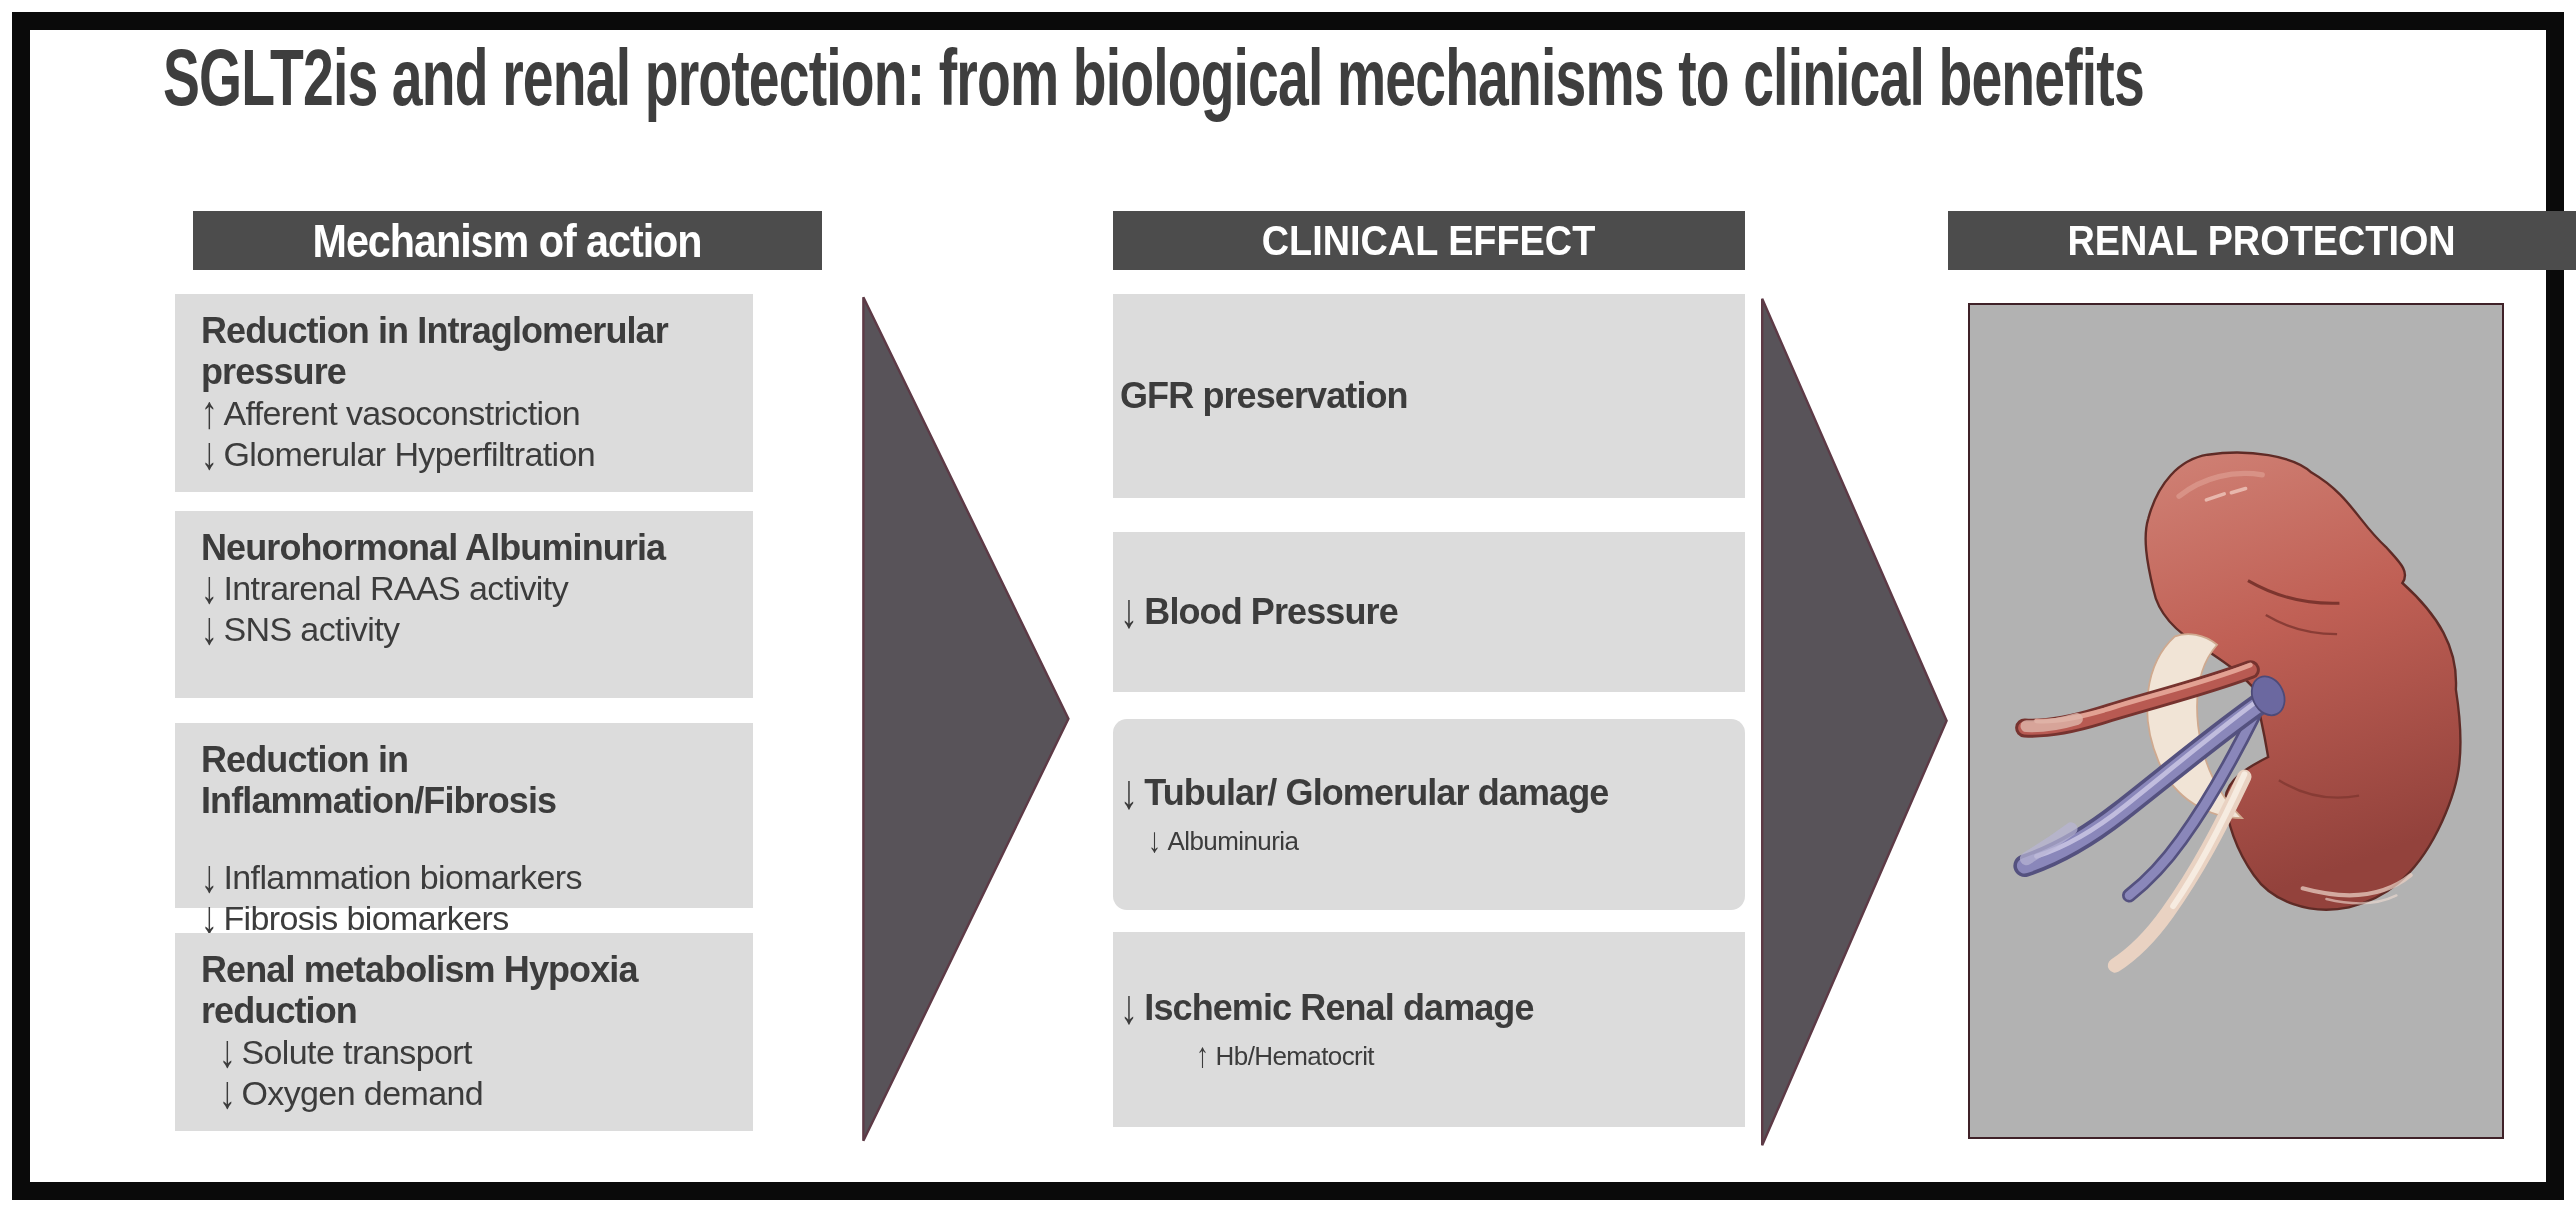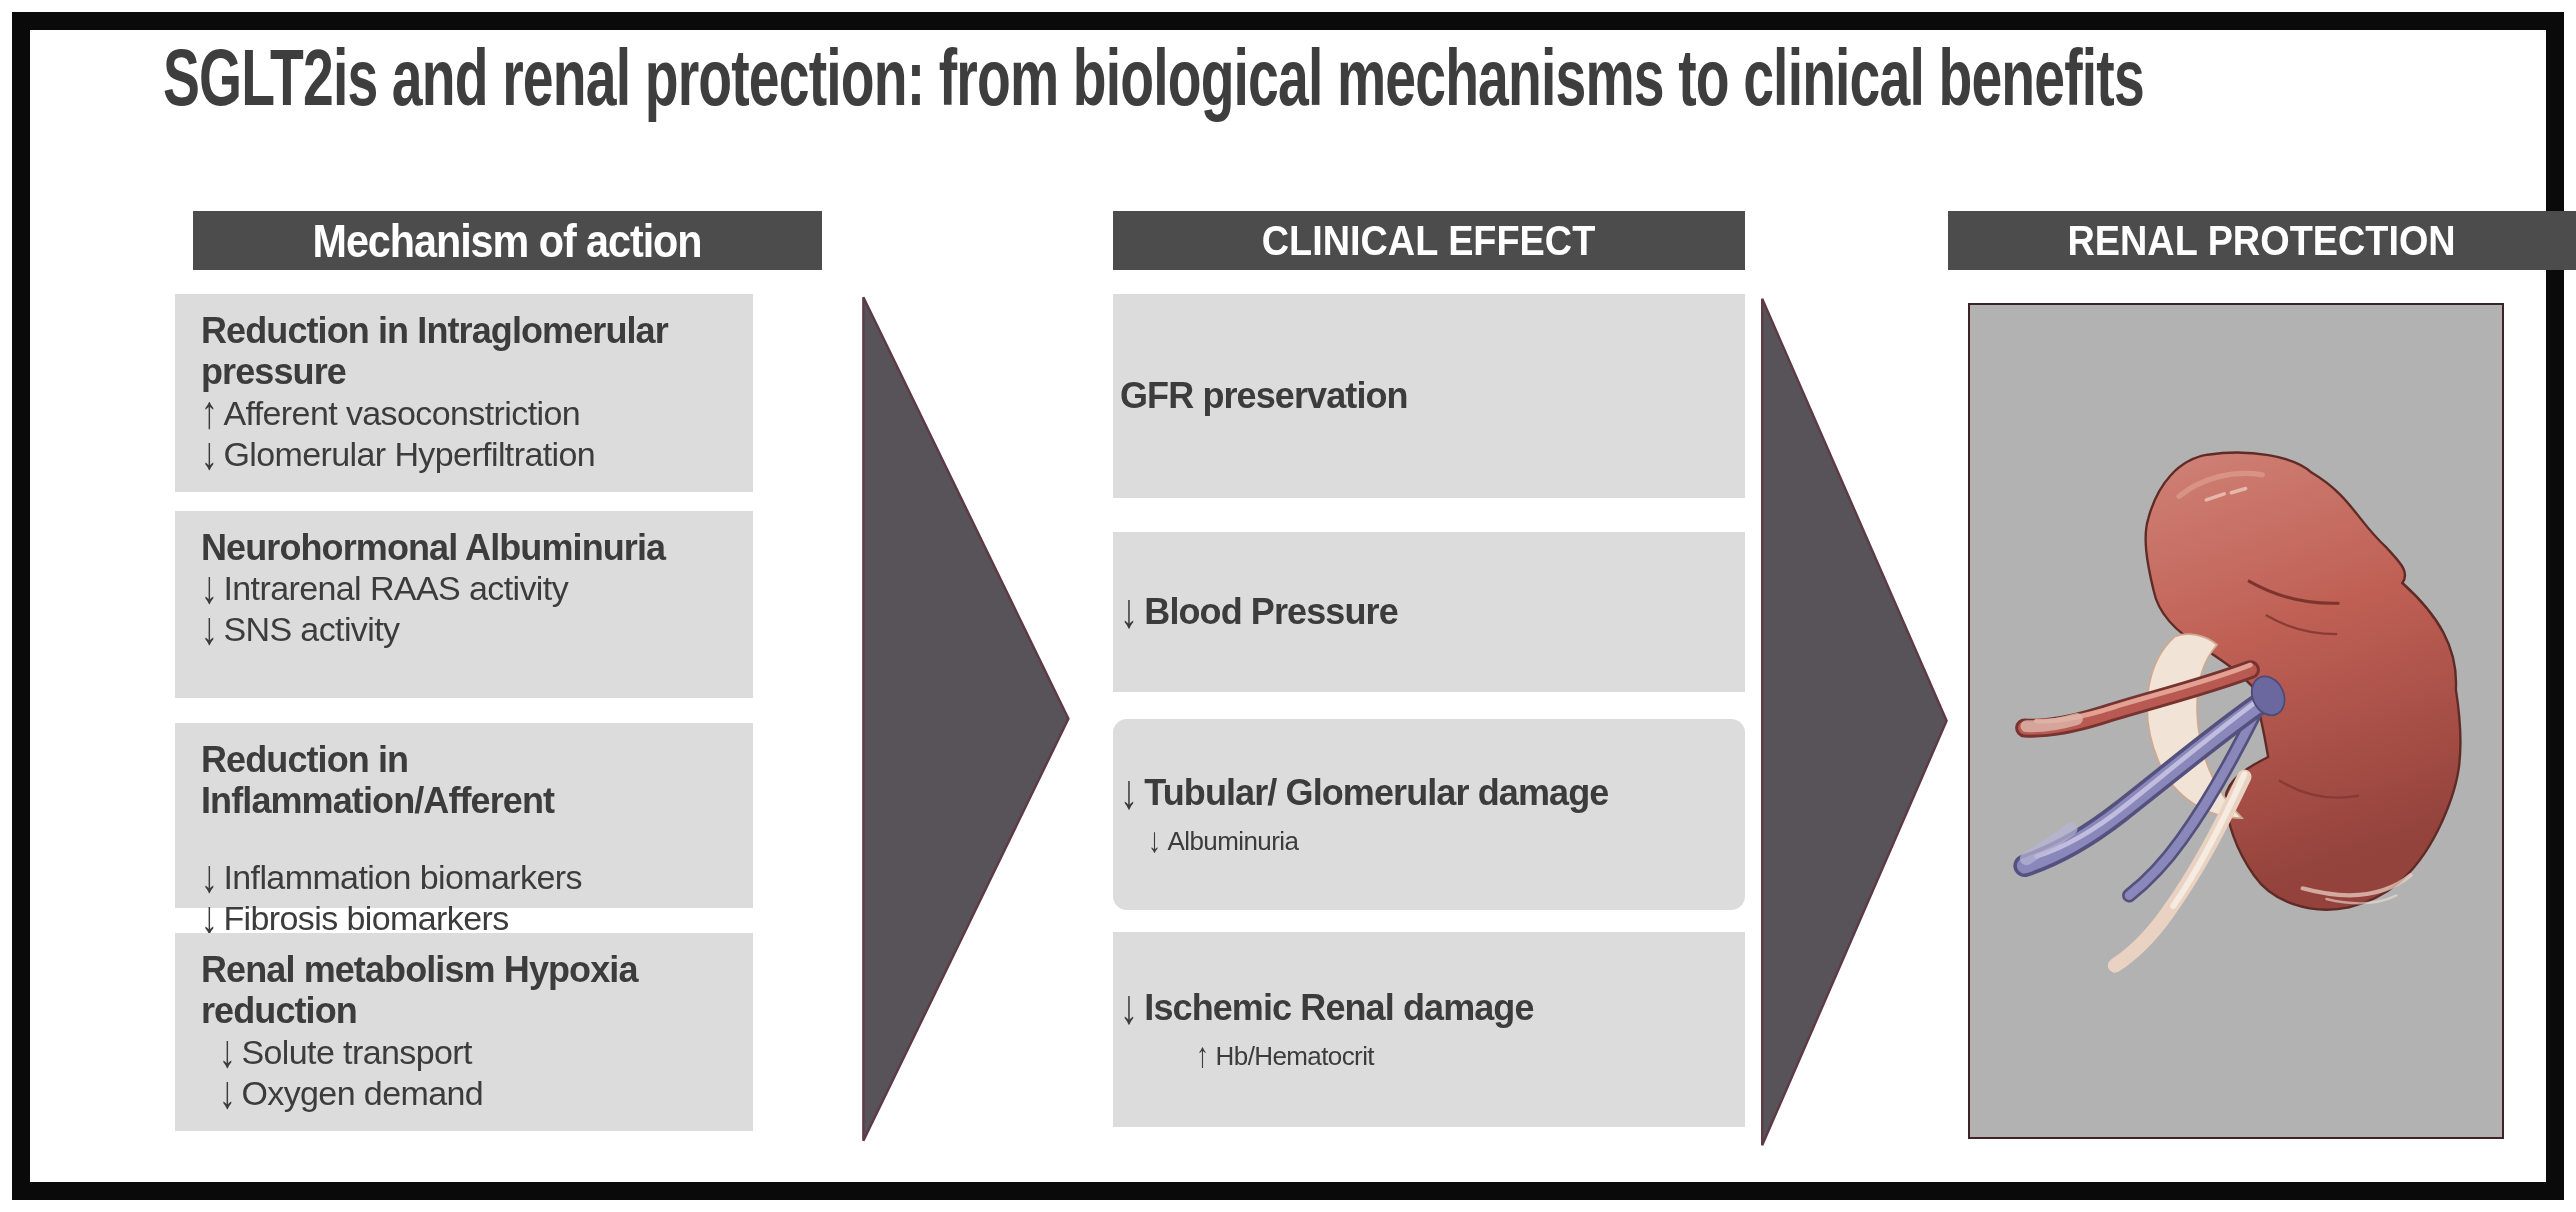--- a/index.html
+++ b/index.html
@@ -81,21 +81,21 @@
     <div class="box" style="top:511px;height:187px;">
       <div class="b-title">Neurohormonal Albuminuria</div>
 
       <div class="items">
         <div class="item"><span class="arrow">↓</span><span>Intrarenal RAAS activity</span></div>
         <div class="item"><span class="arrow">↓</span><span>SNS activity</span></div>
       </div>
     </div>
 
     <div class="box" style="top:723px;height:185px;">
-      <div class="b-title">Reduction in Inflammation/Afferent</div>
+      <div class="b-title">Reduction in Inflammation/Fibrosis</div>
 
       <div class="items gap">
         <div class="item"><span class="arrow">↓</span><span>Inflammation biomarkers</span></div>
         <div class="item"><span class="arrow">↓</span><span>Fibrosis biomarkers</span></div>
       </div>
     </div>
 
     <div class="box" style="top:933px;height:198px;">
       <div class="b-title">Renal metabolism Hypoxia</div>
       <div class="b-title">reduction</div>

